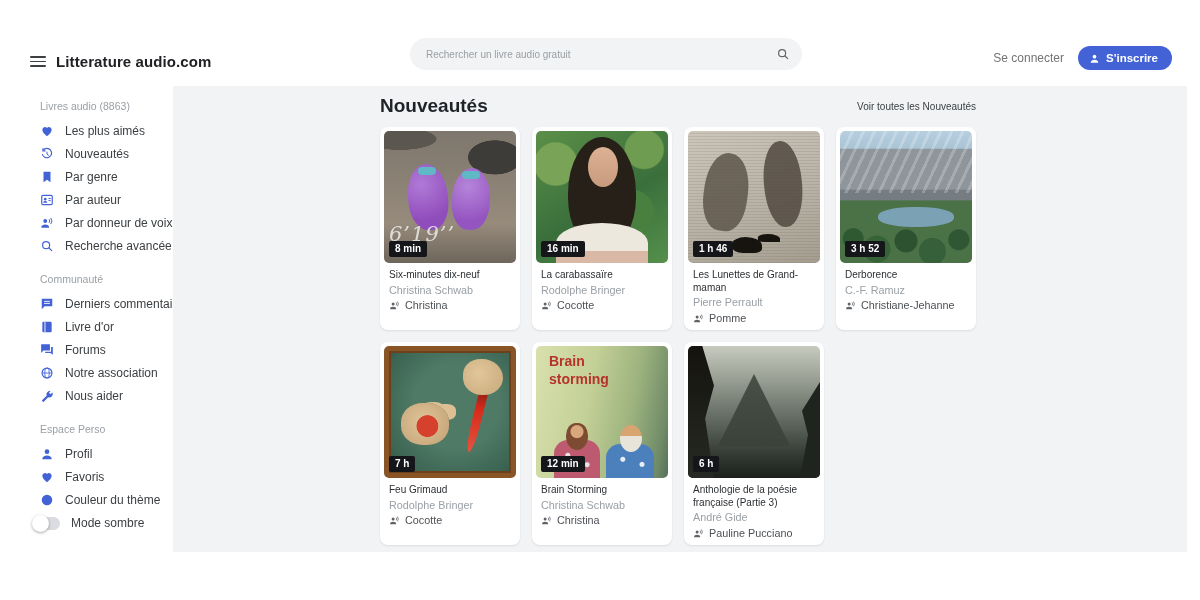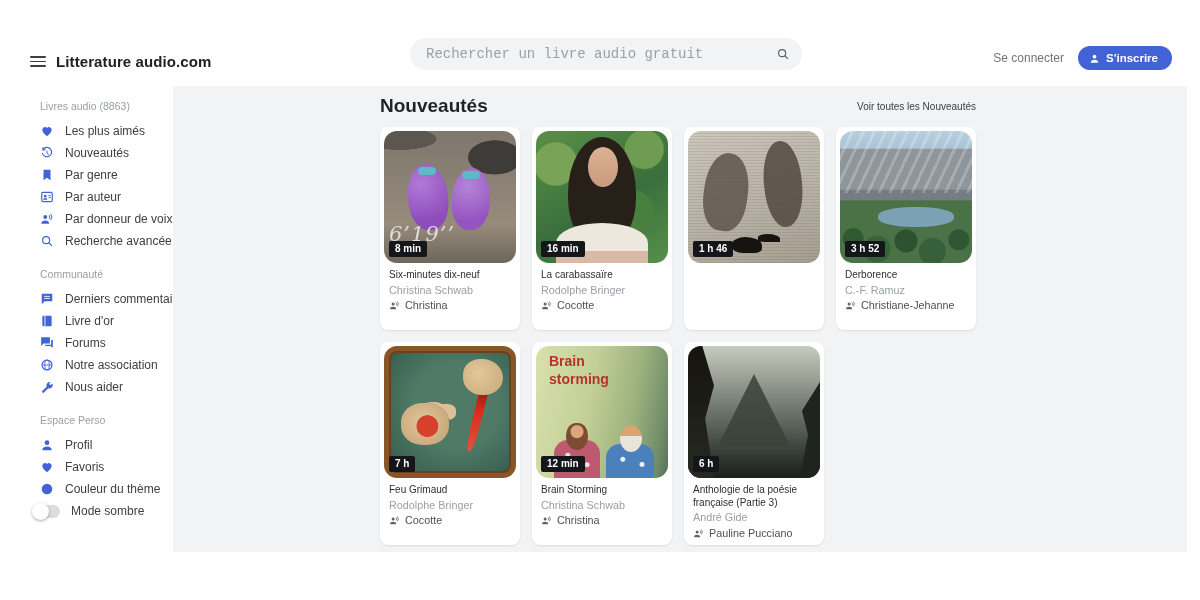--- a/index.html
+++ b/index.html
@@ -7,52 +7,52 @@
   .app { width:1200px; height:600px; overflow:hidden; background:#fff; }
 
   
   .header { height:86px; display:flex; align-items:flex-end; padding:16px 28px 16px 30px; background:#fff; }
   .logo-wrap { display:flex; align-items:center; gap:10px; width:220px; flex:none; }
   .burger { width:16px; display:flex; flex-direction:column; gap:3px; cursor:pointer; }
   .burger i { display:block; height:1.5px; background:#3c4043; border-radius:1px; }
   .logo-text { font-size:15px; font-weight:700; color:#202124; letter-spacing:.1px; white-space:nowrap; }
   .search-zone { flex:1; display:flex; justify-content:center; }
   .search { width:392px; height:32px; background:#f1f3f4; border-radius:16px; display:flex; align-items:center; padding:0 12px 0 16px; }
-  .search input { flex:1; border:none; outline:none; background:transparent; font-size:14px; color:#0f172a; font-family:Liberation Mono, monospace; }
+  .search input { flex:1; border:none; outline:none; background:transparent; font-size:10px; color:#0f172a; font-family:Liberation Sans, sans-serif; }
   .search input::placeholder { color:#9aa0a6; }
   .search svg { width:14px; height:14px; color:#5f6368; flex:none; }
   .actions { width:210px; flex:none; display:flex; align-items:center; justify-content:flex-end; gap:14px; }
   .login { font-size:12px; color:#737373; cursor:pointer; white-space:nowrap; }
   .signup { display:inline-flex; align-items:center; gap:6px; background:#4262d6; color:#fff; font-size:11.5px; font-weight:600; padding:6px 14px 6px 11px; border-radius:14px; border:none; cursor:pointer; font-family:inherit; }
   .signup svg { width:11px; height:11px; }
 
   
   .shell { display:flex; height:466px; }
 
   
   .sidebar { width:173px; flex:none; padding:14px 8px 0 40px; background:#fff; }
   .sb-section { margin-bottom:20px; }
   .sb-title { font-size:10.5px; color:#9aa0a6; margin-bottom:12px; white-space:nowrap; }
-  .sb-item { display:flex; align-items:center; gap:11px; margin-bottom:8px; cursor:pointer; white-space:nowrap; }
+  .sb-item { display:flex; align-items:center; gap:11px; margin-bottom:8px; cursor:pointer; white-space:nowrap;margin-top:9px; }
   .sb-item .si { width:14px; height:14px; color:#4262d6; flex:none; }
   .sb-item .lbl { font-size:12px; color:#3c4043; }
   .toggle { width:26px; height:13px; background:#dadce0; border-radius:7px; position:relative; flex:none; margin-left:-6px; cursor:pointer; }
   .toggle .knob { position:absolute; left:-2px; top:-2px; width:17px; height:17px; background:#fff; border-radius:50%; box-shadow:0 1px 3px rgba(0,0,0,.35); }
 
   
   .main { flex:1; background:#f2f3f5; margin-right:13px; overflow:hidden; }
   .content { width:596px; margin-left:207px; padding-top:9px; }
   .head-row { display:flex; justify-content:space-between; align-items:center; margin-bottom:10px; }
   .page-title { font-size:19px; font-weight:700; color:#1f2328; }
   .see-all { font-size:10px; color:#3c4043; cursor:pointer; }
 
   .grid { display:grid; grid-template-columns:repeat(4,140px); gap:12px; }
   .card { width:140px; height:203px; background:#fff; border-radius:8px; box-shadow:0 1px 2px rgba(60,64,67,.12); cursor:pointer; }
   .cover-wrap { position:relative; margin:4px 4px 0 4px; }
-  .cover { position:relative; width:132px; height:132px; border-radius:13px; overflow:hidden; }
+  .cover { position:relative; width:132px; height:132px; border-radius:5px; overflow:hidden; }
   .badge { position:absolute; left:5px; bottom:6px; z-index:6; background:#15161a; color:#fff; font-size:10px; font-weight:700; padding:2px 6px; border-radius:2px; line-height:1.2; }
   .card-body { padding:6px 9px 6px 9px; }
   .b-title { font-size:10px; font-weight:500; color:#2b2f33; line-height:1.25; }
   .b-author { font-size:10.8px; color:#9aa0a6; margin-top:2px; line-height:1.2; }
   .b-narr { display:flex; align-items:center; gap:5px; margin-top:3px; }
   .b-narr svg { width:11px; height:11px; color:#5f6368; flex:none; }
   .b-narr span { font-size:10.8px; color:#4d5156; line-height:1.2; }
 
   
   .cover::before,.cover::after { content:""; position:absolute; }
@@ -352,20 +352,33 @@
           </article>
 
 
           <article class="card">
             <div class="cover-wrap">
               <div class="cover cv4">
                   <span class="cat"></span>
                 </div>
               <span class="badge">1 h 46</span>
             </div>
+            <div class="card-body">
+              <h3 class="b-title">Les Lunettes de Grand-maman</h3>
+              <div class="b-author">Pierre Perrault</div>
+              <div class="b-narr">
+                <svg viewBox="0 0 24 24">
+                    <circle cx="9" cy="8.5" r="3.3" fill="currentColor"></circle>
+                    <path fill="currentColor" d="M9 14.5c-3.8 0-6.5 1.9-6.5 3.8V20h13v-1.7c0-1.9-2.7-3.8-6.5-3.8z"></path>
+                    <path fill="none" stroke="currentColor" stroke-width="1.7" d="M15.6 5.6a5 5 0 0 1 0 6"></path>
+                    <path fill="none" stroke="currentColor" stroke-width="1.7" d="M18.4 3.4a8.5 8.5 0 0 1 0 10.4"></path>
+                  </svg>
+                <span>Pomme</span>
+              </div>
+            </div>
           </article>
 
           <article class="card">
             <div class="cover-wrap">
               <div class="cover cv5">
                   <span class="trees"></span>
                 </div>
               <span class="badge">3 h 52</span>
             </div>
             <div class="card-body">

